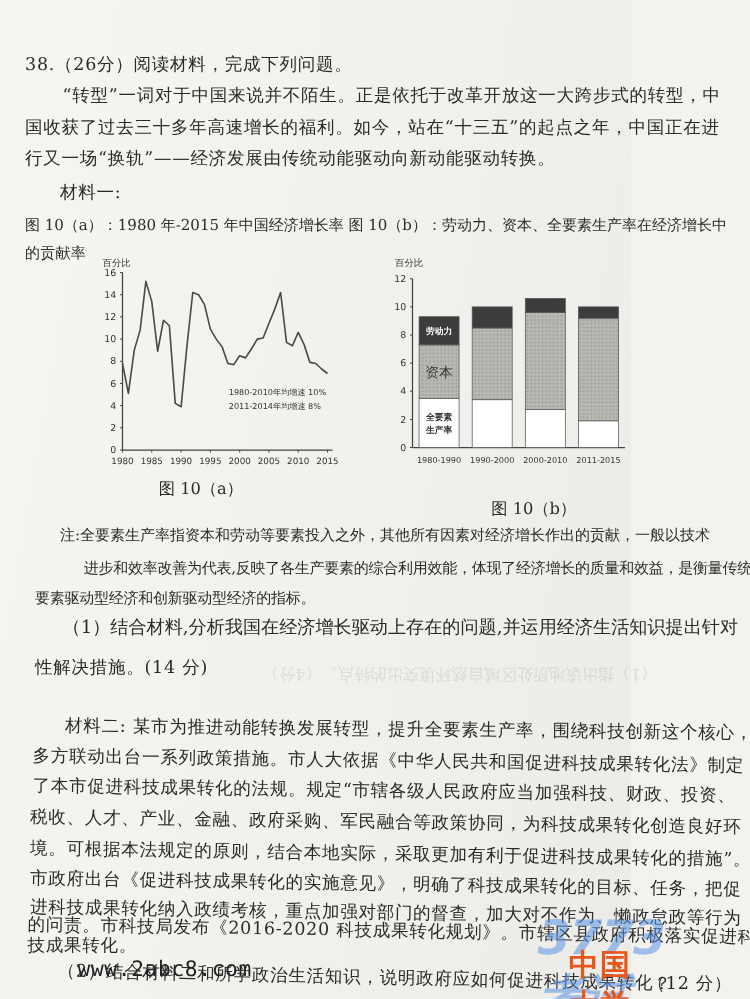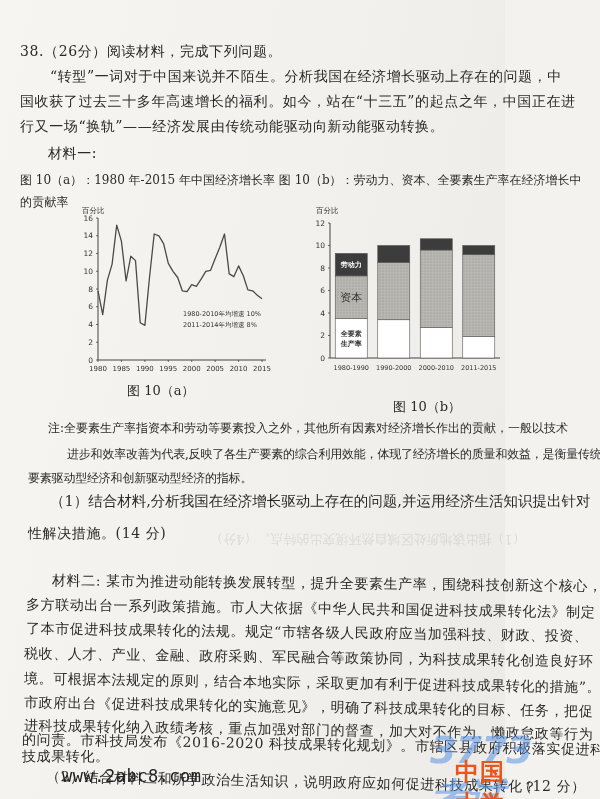--- a/index.html
+++ b/index.html
@@ -24,21 +24,21 @@
   .ghost { position: absolute; font-size: 13px; color: rgba(120,120,120,0.18); white-space: nowrap; transform: rotate(180deg); }
 </style>
 </head>
 <body>
 
 <div class="paper">
 
   <div class="ghost" style="left:210px; top:530px;">（1）指出该地所处区域自然环境突出的特点。（4分）</div>
 
   <div class="line" style="left:20px; top:43px;">38.（26分）阅读材料，完成下列问题。</div>
-  <div class="line" style="left:50px; top:68px;">“转型”一词对于中国来说并不陌生。分析我国在经济增长驱动上存在的问题，中</div>
+  <div class="line" style="left:50px; top:68px;">“转型”一词对于中国来说并不陌生。正是依托于改革开放这一大跨步式的转型，中</div>
   <div class="line" style="left:20px; top:93px;">国收获了过去三十多年高速增长的福利。如今，站在“十三五”的起点之年，中国正在进</div>
   <div class="line" style="left:20px; top:118px;">行又一场“换轨”——经济发展由传统动能驱动向新动能驱动转换。</div>
   <div class="line" style="left:48px; top:145px;">材料一:</div>
   <div class="line small" style="left:20px; top:172px; letter-spacing:0px;">图 10（a）：1980 年-2015 年中国经济增长率     图 10（b）：劳动力、资本、全要素生产率在经济增长中</div>
   <div class="line small" style="left:20px; top:194px;">的贡献率</div>
 
   <svg class="chart-svg" id="chart-a" width="230" height="185" style="left:60px; top:198px;" viewBox="0 0 230 185">
     <text id="ca-ylabel" x="22" y="15" font-size="7.5">百分比</text>
     <g id="ca-axes">
         <line x1="38" y1="20" x2="38" y2="162" stroke="#444" stroke-width="1"></line>

